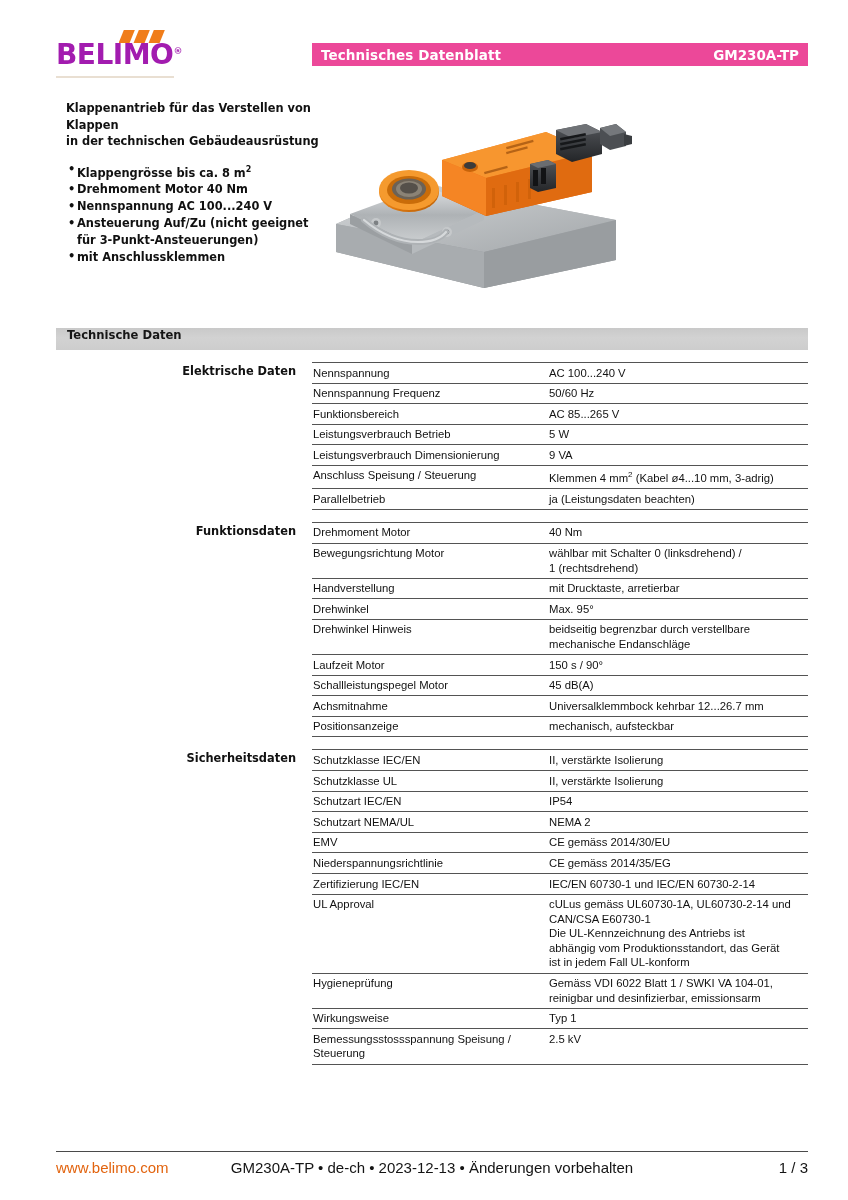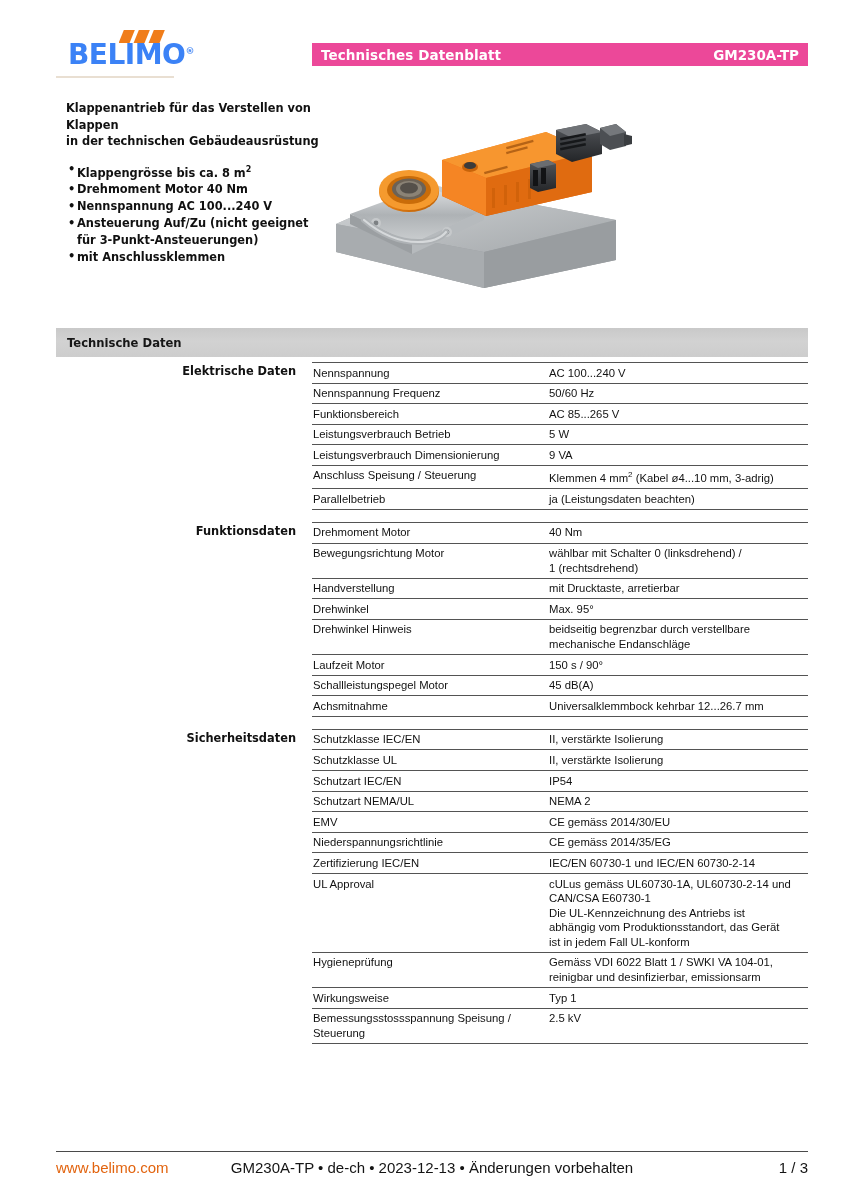--- a/index.html
+++ b/index.html
@@ -52,27 +52,27 @@
     height: 20px;
     background: #f07d1a;
     transform: skewX(-22deg);
     display: block;
   }
   .logo-stripes i:nth-child(1) { left: 2px; }
   .logo-stripes i:nth-child(2) { left: 17px; }
   .logo-stripes i:nth-child(3) { left: 32px; }
   .logo-word {
     position: absolute;
-    left: 12px;
+    left: 0;
     top: 11px;
     font-family: "DejaVu Sans", sans-serif;
     font-weight: bold;
     font-size: 28px;
     letter-spacing: -0.5px;
-    color: #3b82f6;
+    color: #a21caf;
     line-height: 1;
   }
   .logo-word sup {
     font-size: 9px;
     vertical-align: super;
     font-weight: bold;
   }
   .logo-rule {
     position: absolute;
     left: 0;
@@ -148,24 +148,23 @@
     width: 300px;
     height: 200px;
   }
 
   
   .section-bar {
     position: absolute;
     left: 56px;
     top: 328px;
     width: 752px;
-    height: 29px;
+    height: 22px;
     background: linear-gradient(to bottom, #c9c9c9 0%, #d2d2d2 45%, #cdcdcd 100%);
     display: flex;
-    align-items: center;
   }
   .section-bar span {
     font-size: 11.6px;
     font-weight: bold;
     font-family: "DejaVu Sans", sans-serif;
     color: #161616;
     padding-left: 11px;
   }
 
   
@@ -494,20 +493,26 @@
             <div class="v">
               <span class="ln">45 dB(A)</span>
             </div>
           </div>
           <div class="row">
             <div class="k">Achsmitnahme</div>
             <div class="v">
               <span class="ln">Universalklemmbock kehrbar 12...26.7 mm</span>
             </div>
           </div>
+          <div class="row">
+            <div class="k">Positionsanzeige</div>
+            <div class="v">
+              <span class="ln">mechanisch, aufsteckbar</span>
+            </div>
+          </div>
         </div>
       </div>
       <div class="grp">
         <div class="grp-label">Sicherheitsdaten</div>
         <div class="grp-rows">
           <div class="row">
             <div class="k">Schutzklasse IEC/EN</div>
             <div class="v">
               <span class="ln">II, verstärkte Isolierung</span>
             </div>

